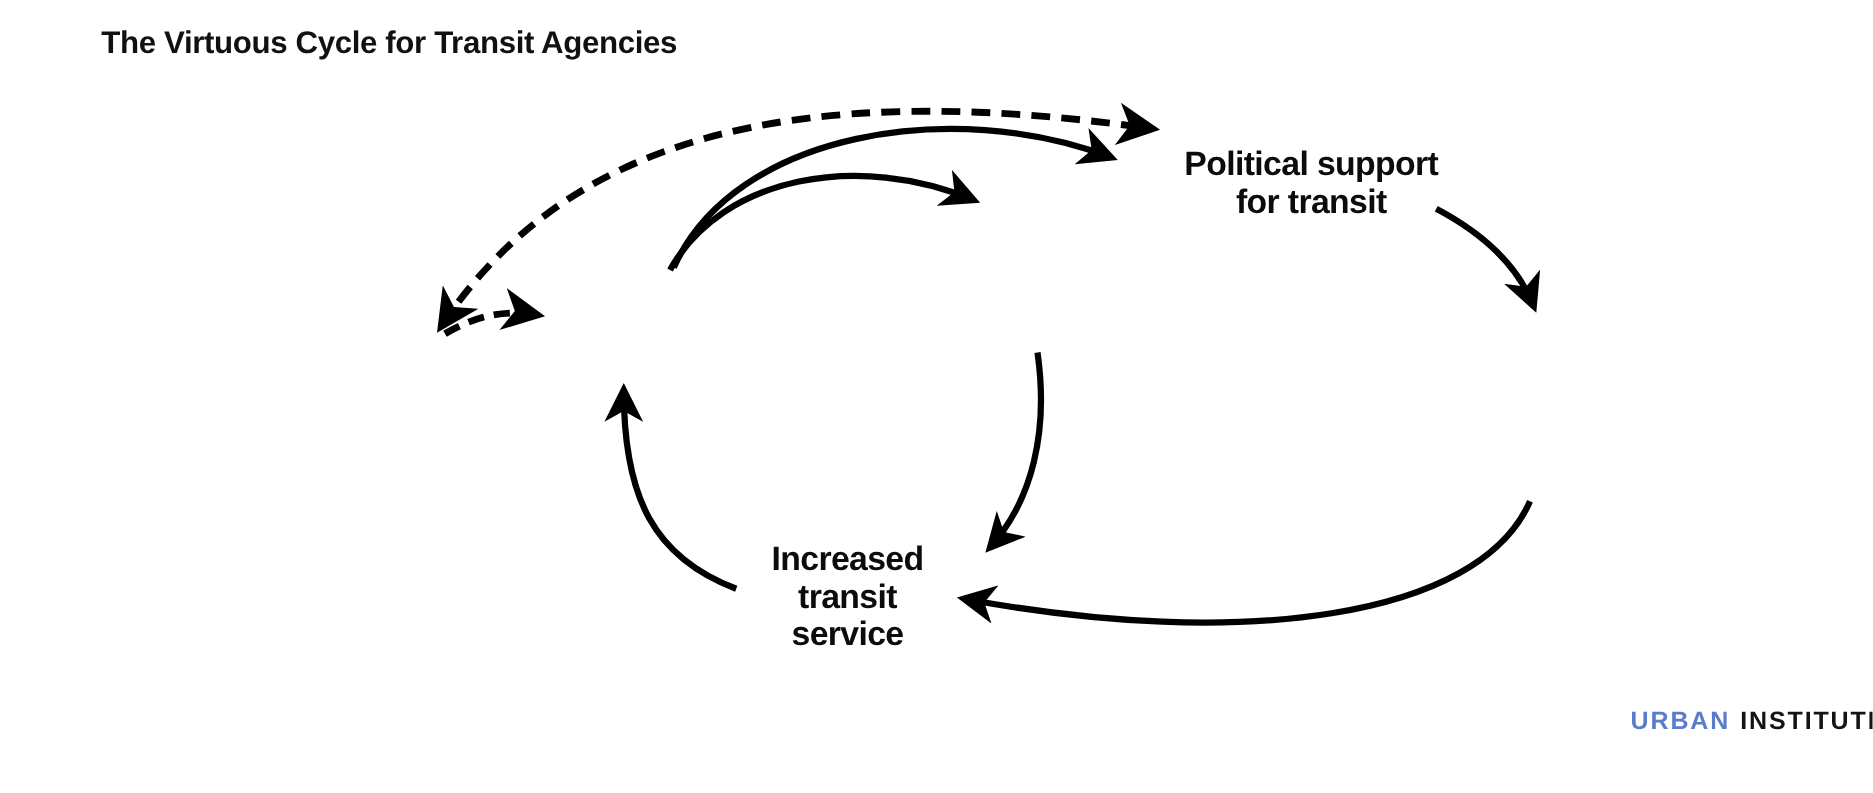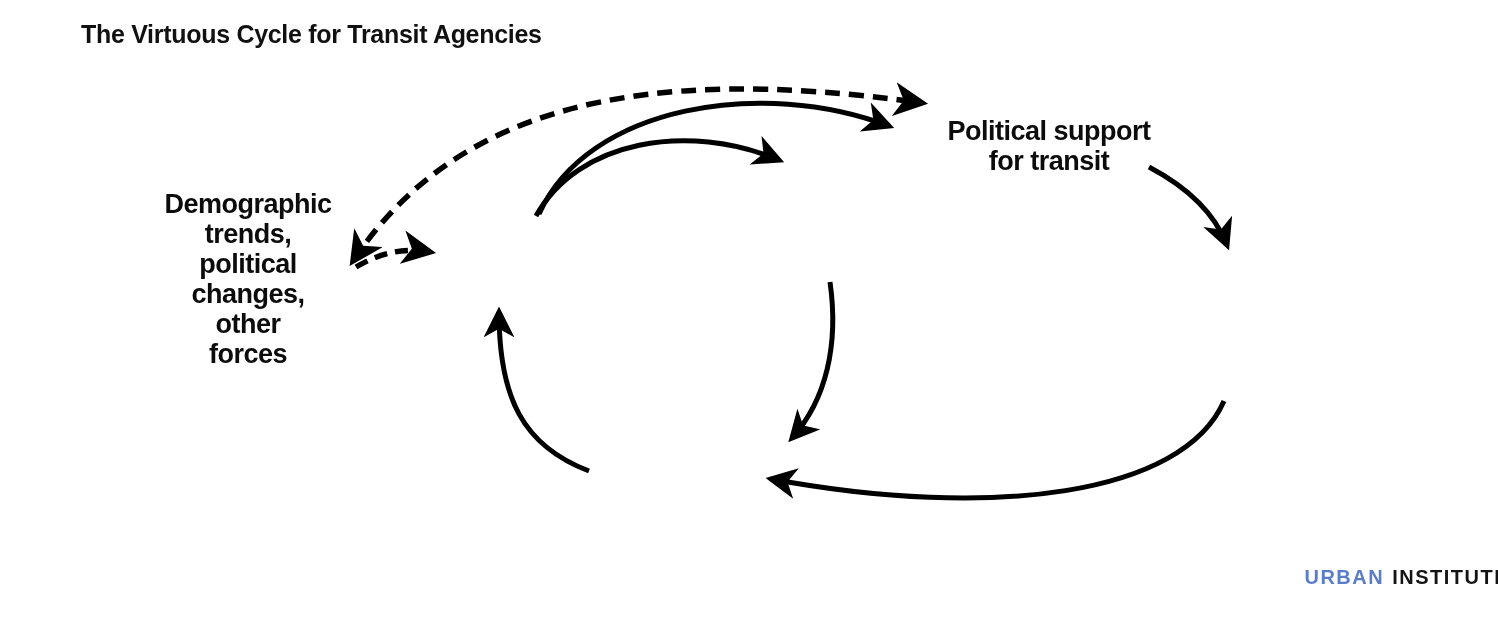--- a/index.html
+++ b/index.html
@@ -72,31 +72,28 @@
 
     <path d="M 1116,167 C 1152,186 1181,212 1194,245" fill="none" stroke="#000000" stroke-width="5" marker-end="url(#ah)"></path>
 
     <path d="M 1191,401 C 1150,495 960,520 738,479" fill="none" stroke="#000000" stroke-width="5" marker-end="url(#ah)"></path>
 
     <path d="M 556,471 C 490,446 466,398 466,312" fill="none" stroke="#000000" stroke-width="5" marker-end="url(#ah)"></path>
   </svg>
 
   <div class="page-title">The Virtuous Cycle for Transit Agencies</div>
 
-  <div class="node" style="left:215px; top:279px;">Demographic
-trends,
-political
-changes,
-other
-forces</div>
 
 
 
   <div class="node" style="left:1016px; top:146px;">Political support
 for transit</div>
 
 
+  <div class="node" style="left:645px; top:477px;">Increased
+transit
+service</div>
 
   <div class="logo">
     <span class="urban">URBAN</span><span class="institute">INSTITUTE</span>
   </div>
 
 </div>
 
 </body></html>

